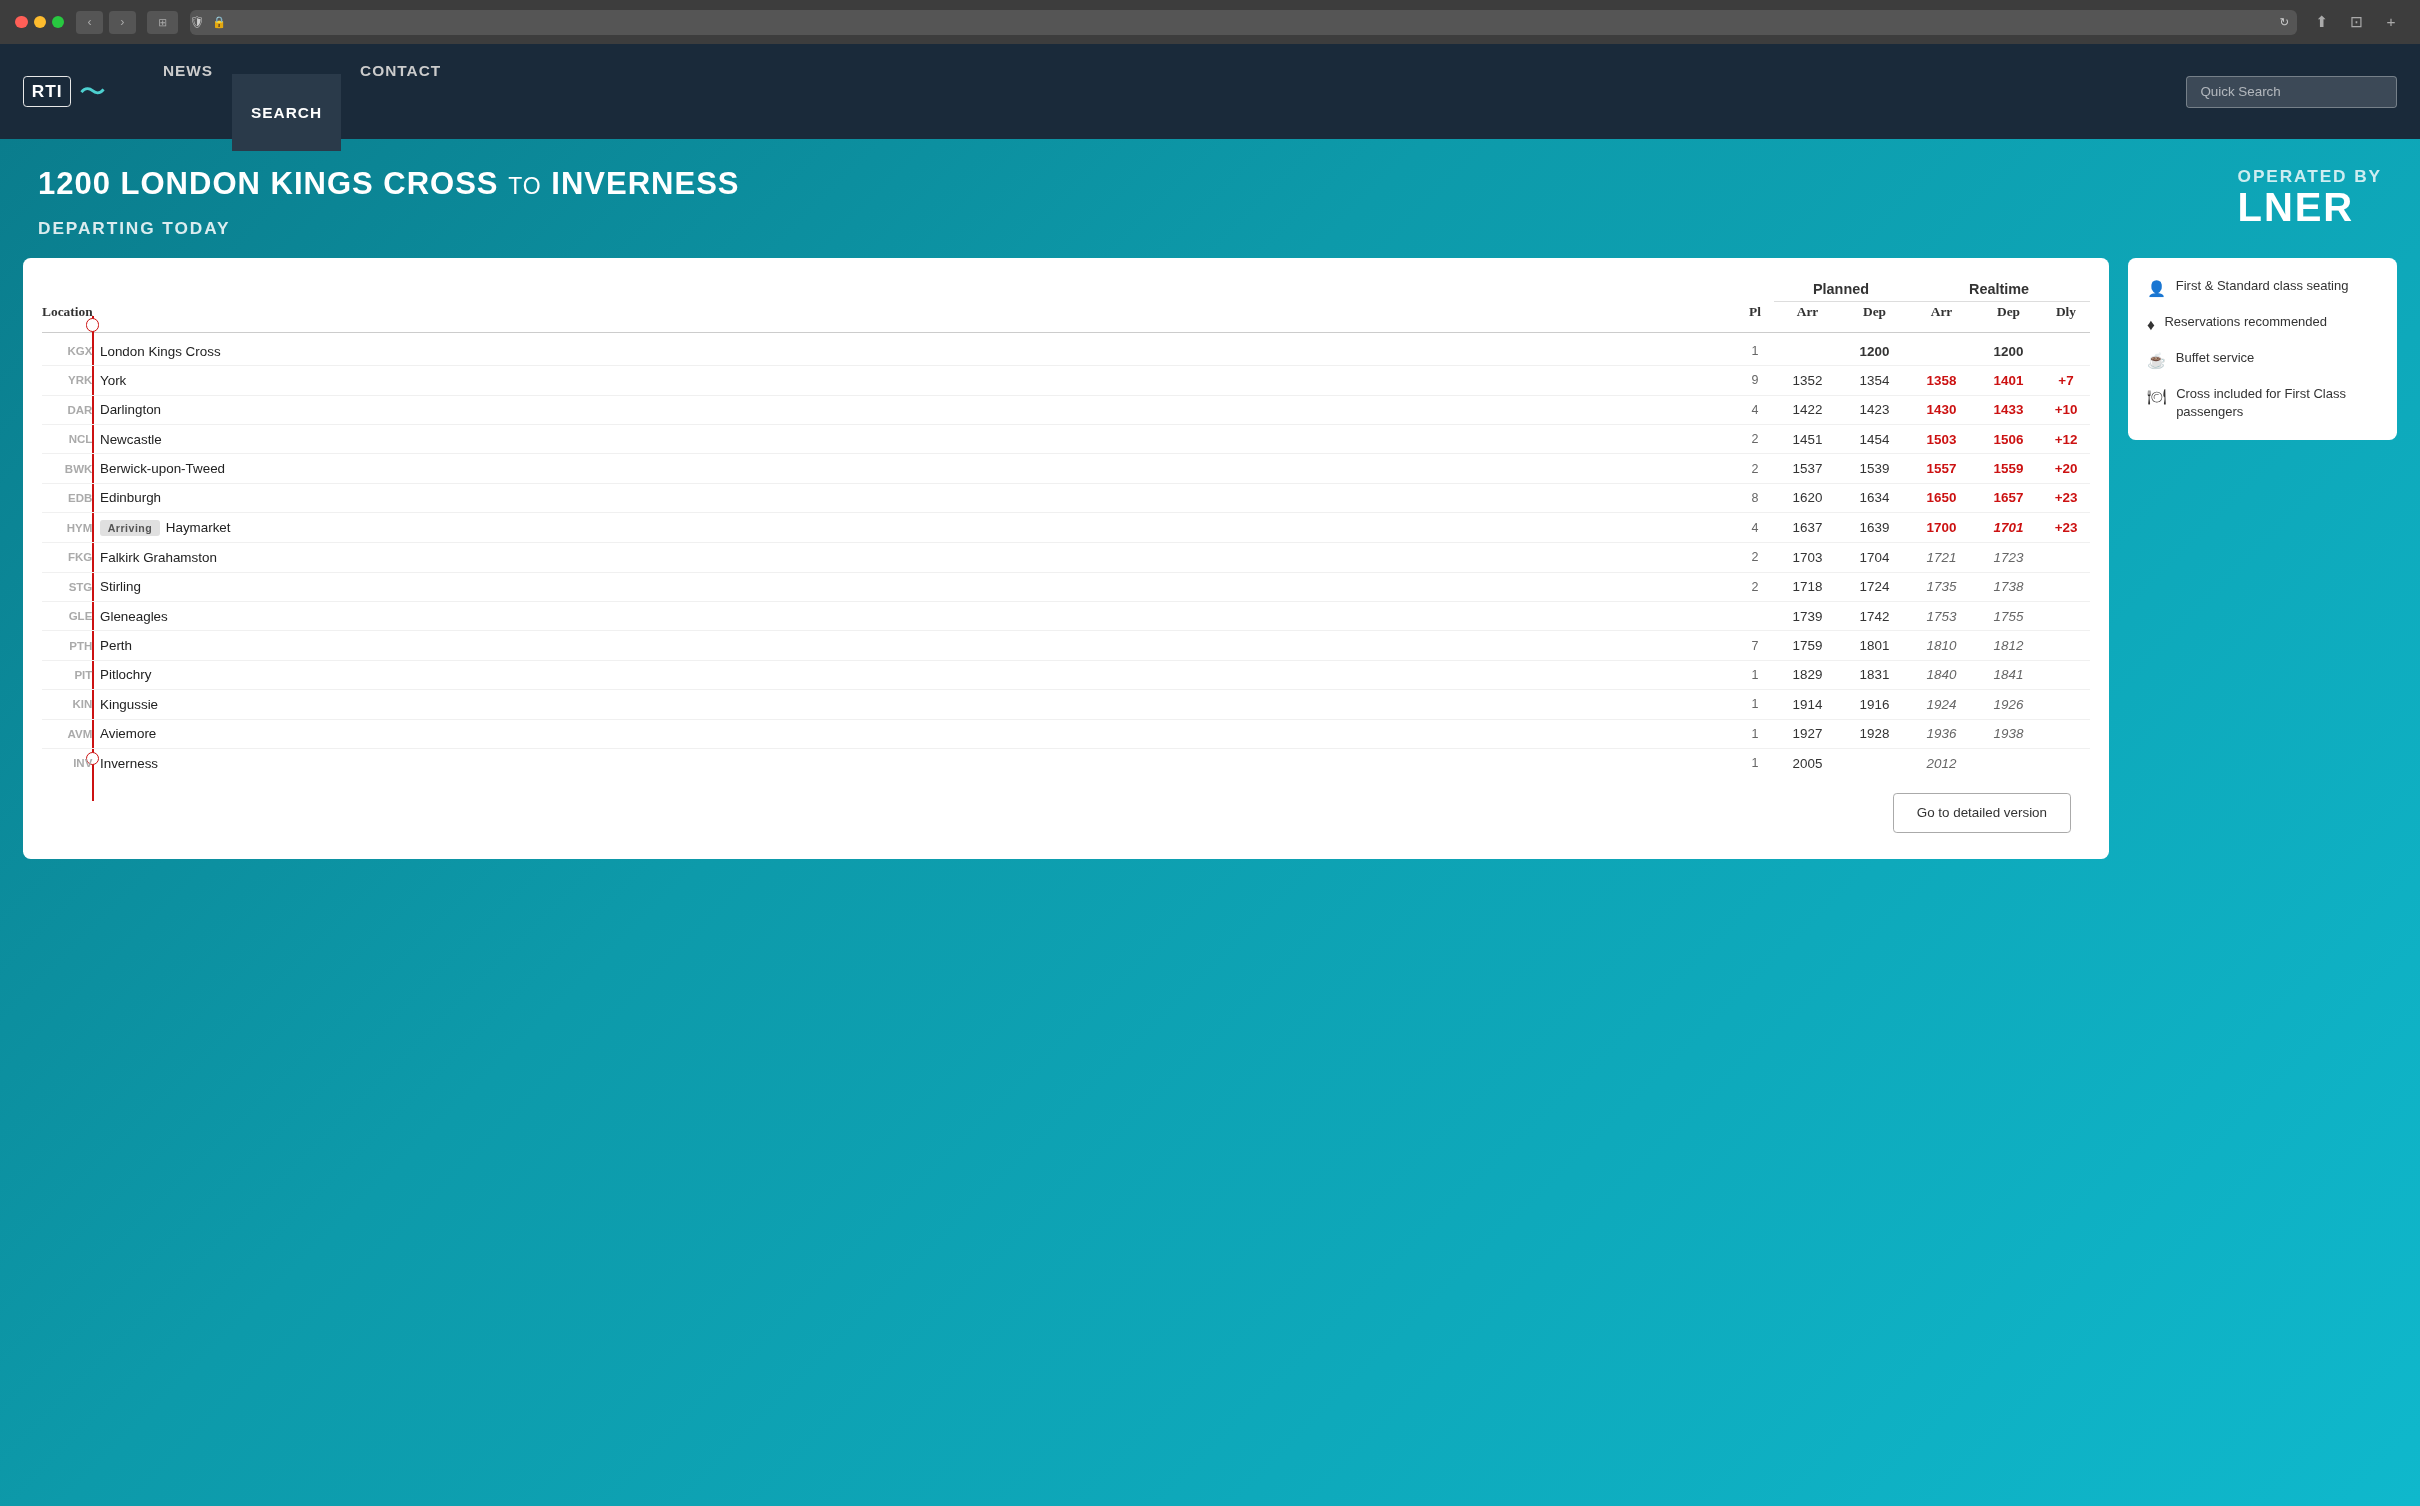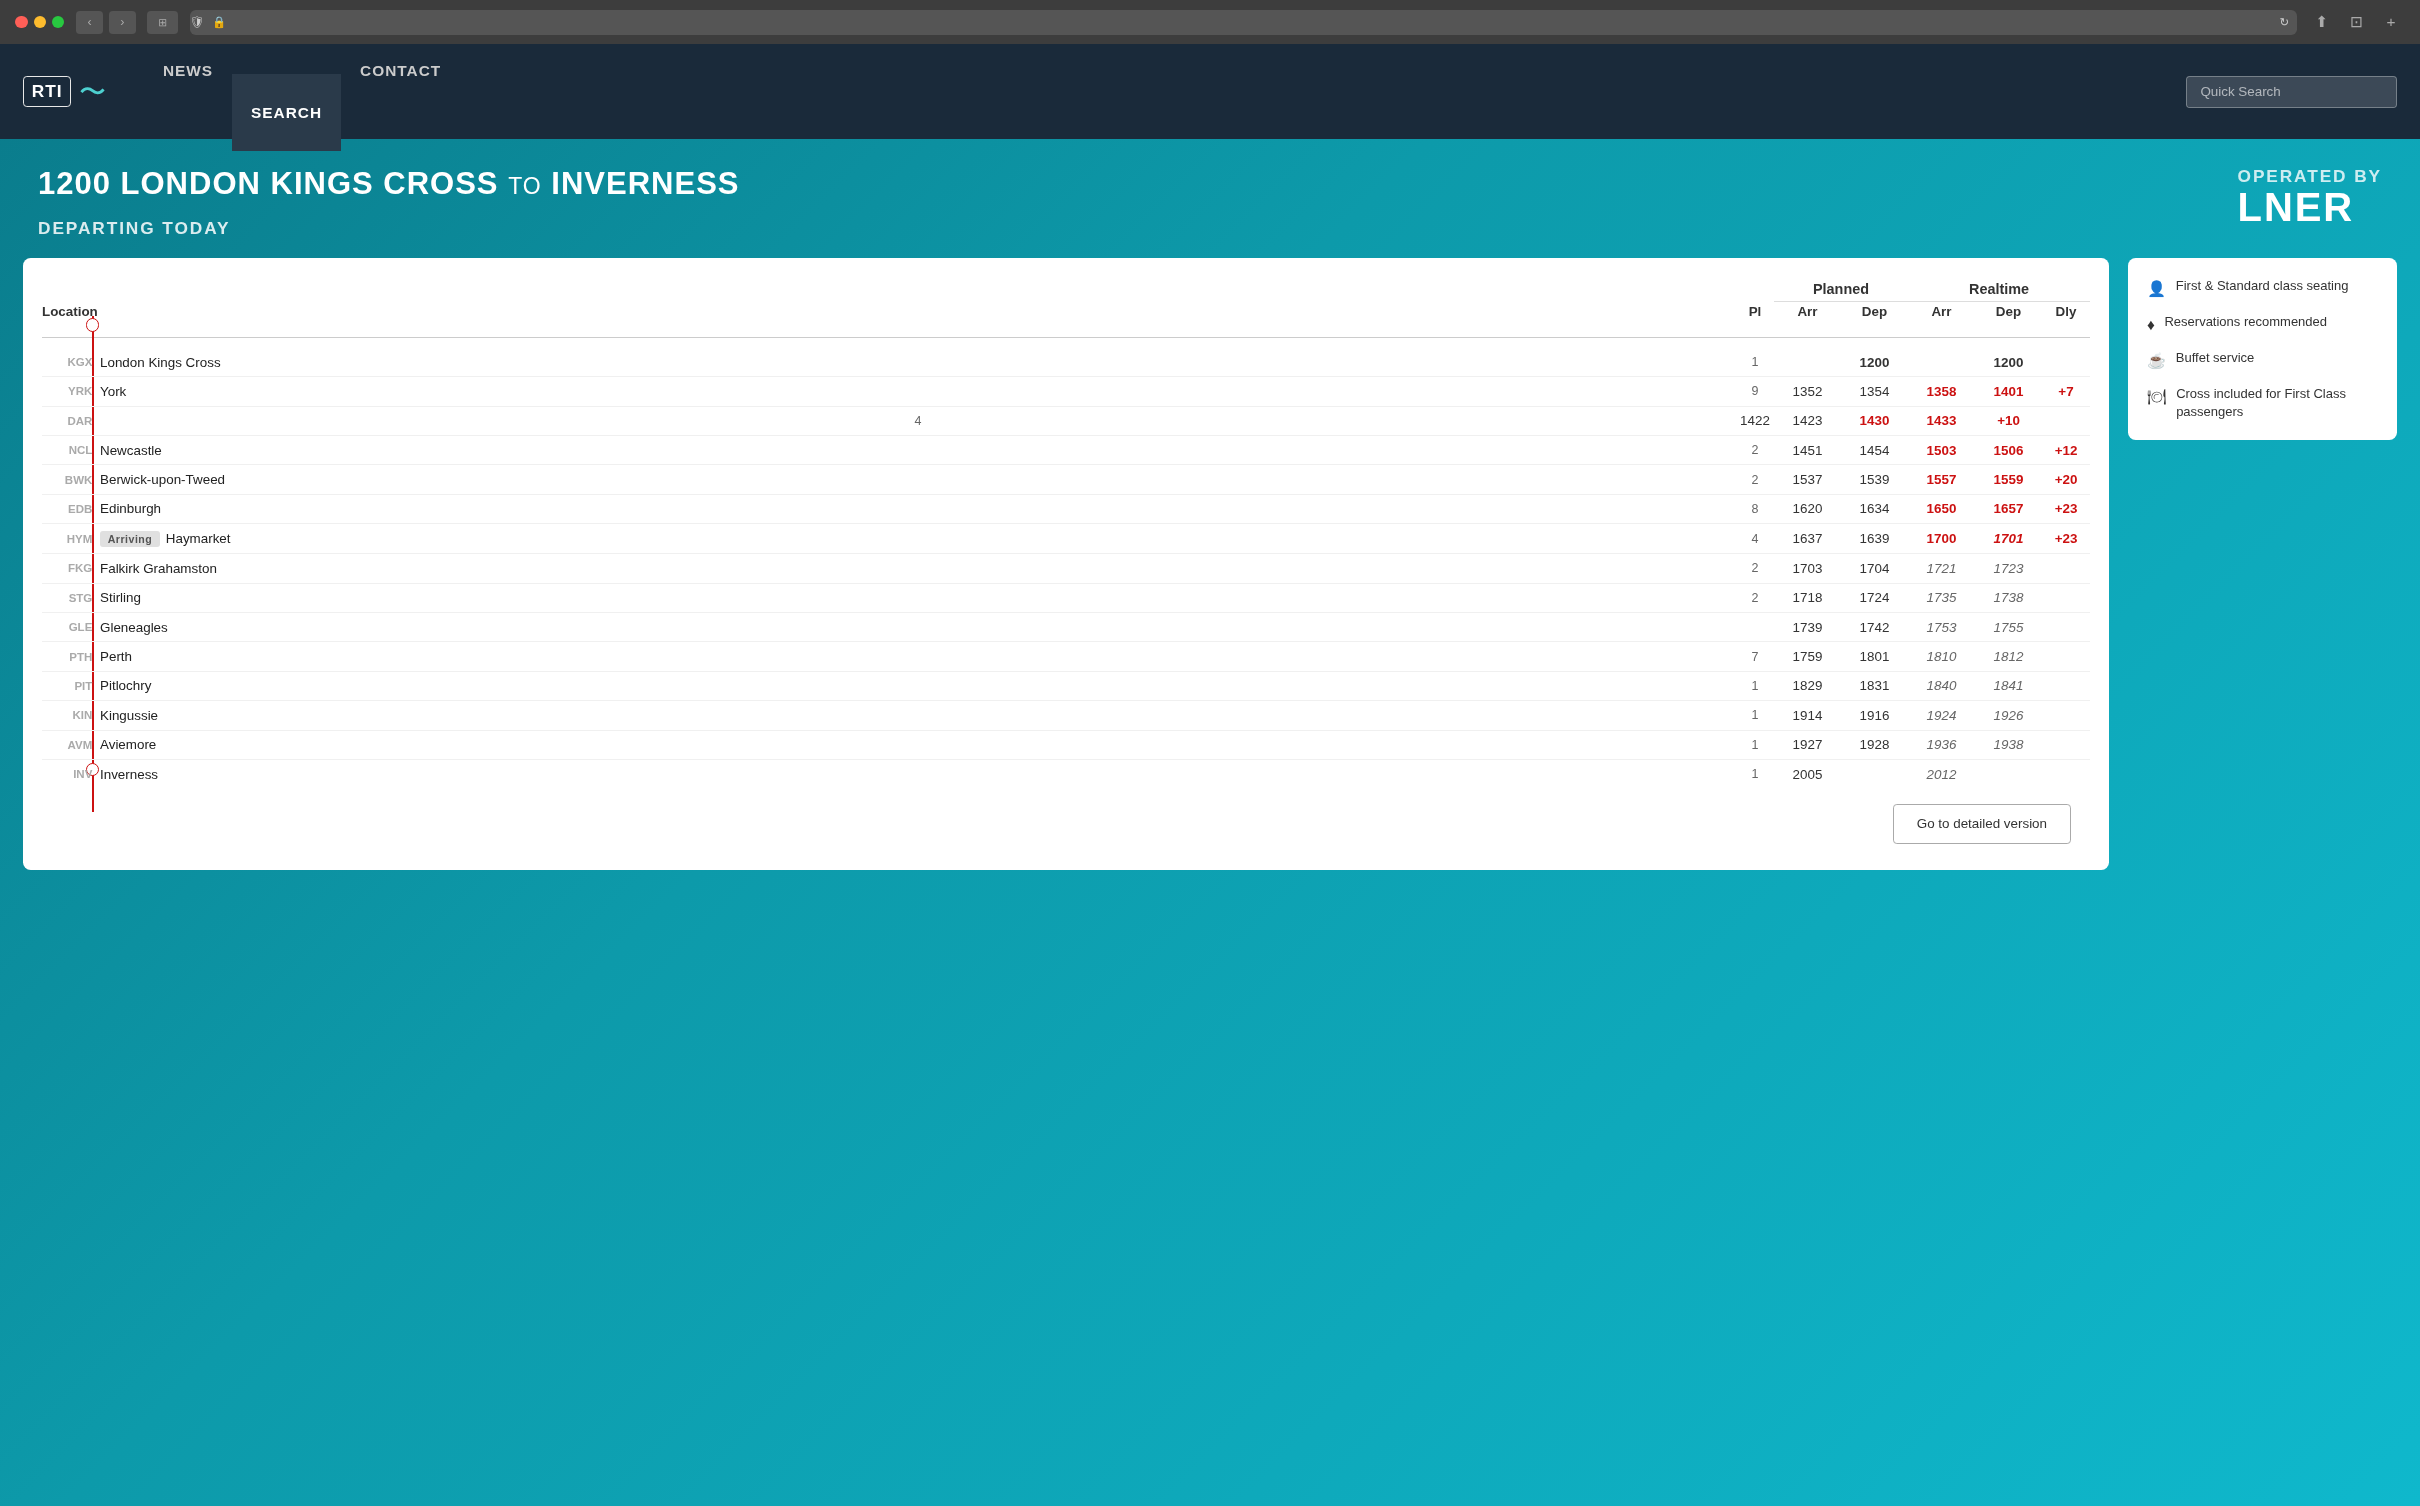--- a/index.html
+++ b/index.html
@@ -387,21 +387,21 @@
 <div class="main-content">
 
   <div class="train-card">
 
     <div style="display:grid; grid-template-columns: 58px 1fr 38px 67px 67px 67px 67px 48px; margin-bottom:1.9px;">
       <div style="grid-column: 1/3;"></div>
       <div></div>
       <div style="grid-column: 4/6; text-align:center; font-weight:700; font-size:14.4px; border-bottom: 1.9px solid #ddd; padding-bottom:3.8px;">Planned</div>
       <div style="grid-column: 6/9; text-align:center; font-weight:700; font-size:14.4px; border-bottom: 1.9px solid #ddd; padding-bottom:3.8px;">Realtime</div>
     </div>
-    <div style="display:grid; grid-template-columns: 58px 1fr 38px 67px 67px 67px 67px 48px; border-bottom: 1.9px solid #ccc; padding-bottom:18px; margin-bottom:10px;">
+    <div style="display:grid; grid-template-columns: 58px 1fr 38px 67px 67px 67px 67px 48px; border-bottom: 1.9px solid #ccc; padding-bottom:12px; margin-bottom:4px;font-family:Liberation Serif, serif;">
       <div style="grid-column:1/3; font-weight:700; font-size:13.4px;">Location</div>
       <div style="text-align:center; font-weight:700; font-size:13.4px;">Pl</div>
       <div style="text-align:center; font-weight:700; font-size:13.4px;">Arr</div>
       <div style="text-align:center; font-weight:700; font-size:13.4px;">Dep</div>
       <div style="text-align:center; font-weight:700; font-size:13.4px;">Arr</div>
       <div style="text-align:center; font-weight:700; font-size:13.4px;">Dep</div>
       <div style="text-align:center; font-weight:700; font-size:13.4px;">Dly</div>
     </div>
 
     <div class="timeline"></div>
@@ -428,20 +428,23 @@
           </div>
       <div class="col-pl">9</div>
       <div class="col-planned-arr">1352</div>
       <div class="col-planned-dep">1354</div>
       <div class="col-rt-arr delayed">1358</div>
       <div class="col-rt-dep delayed">1401</div>
       <div class="col-dly">+7</div>
     </div>
         <div class="train-row">
       <div class="col-code">DAR</div>
+      <div class="col-name col-name-container">
+            <span>Darlington</span>
+          </div>
       <div class="col-pl">4</div>
       <div class="col-planned-arr">1422</div>
       <div class="col-planned-dep">1423</div>
       <div class="col-rt-arr delayed">1430</div>
       <div class="col-rt-dep delayed">1433</div>
       <div class="col-dly">+10</div>
     </div>
         <div class="train-row">
       <div class="col-code">NCL</div>
       <div class="col-name col-name-container">

